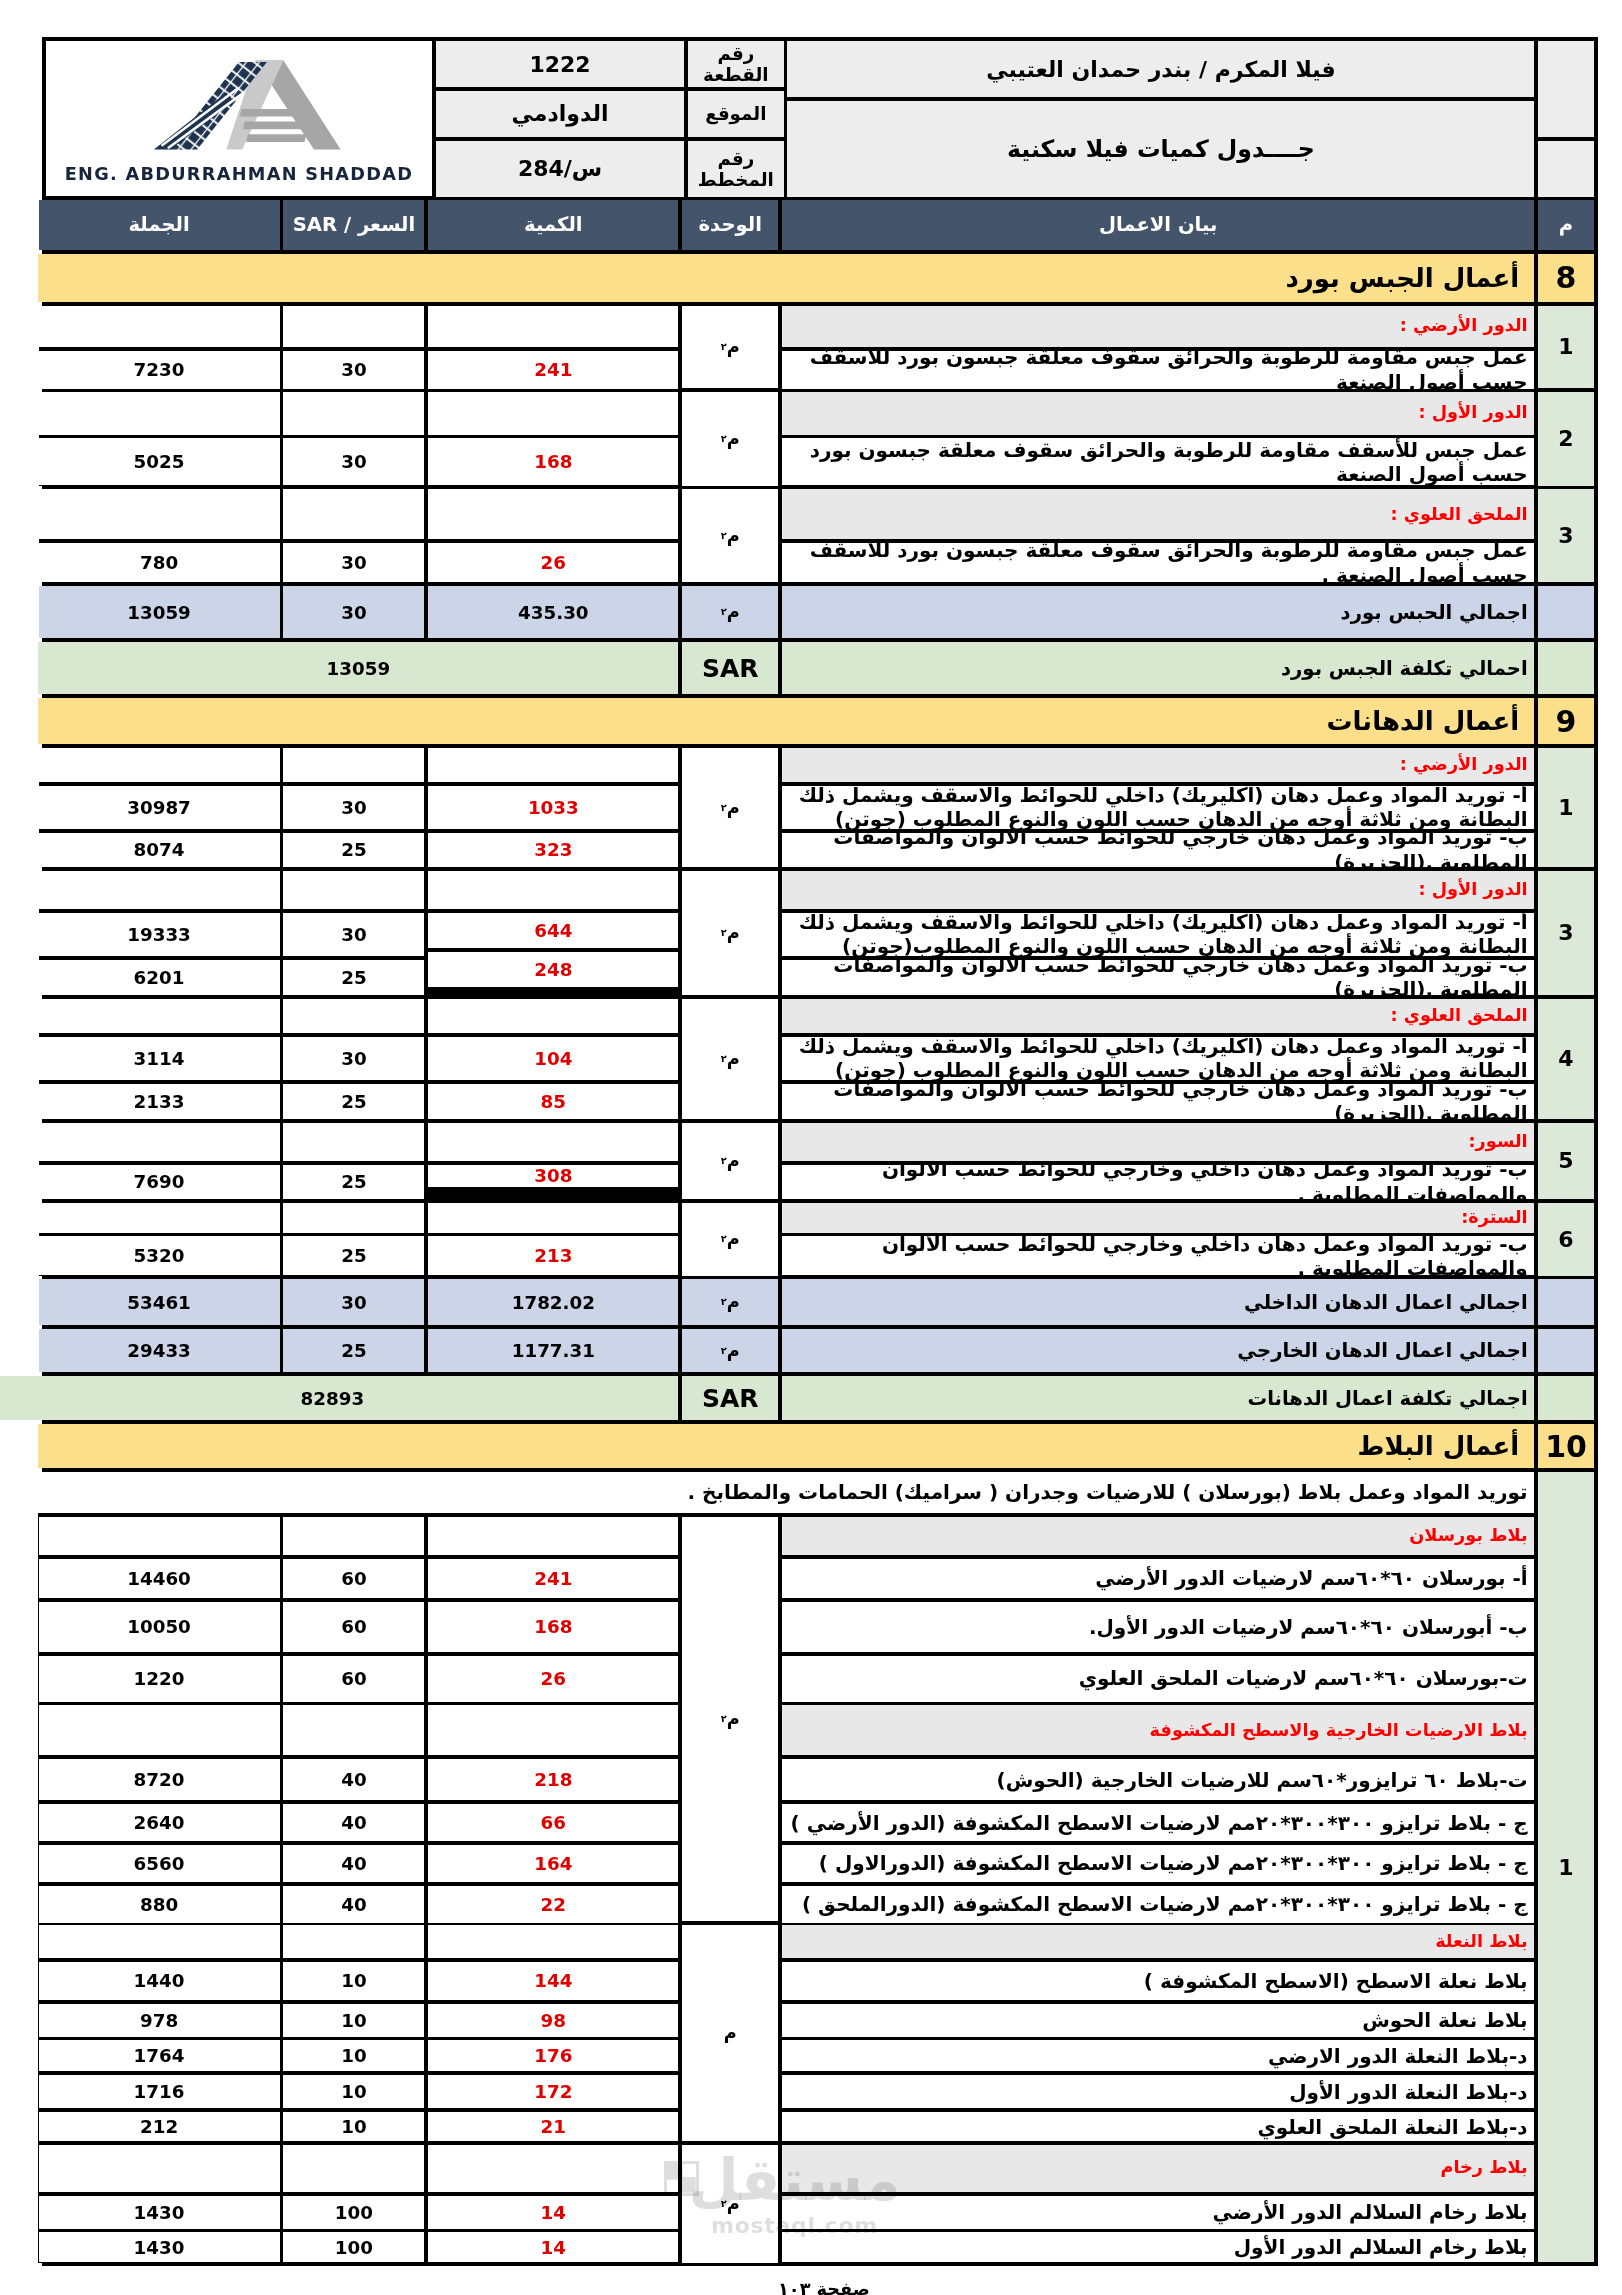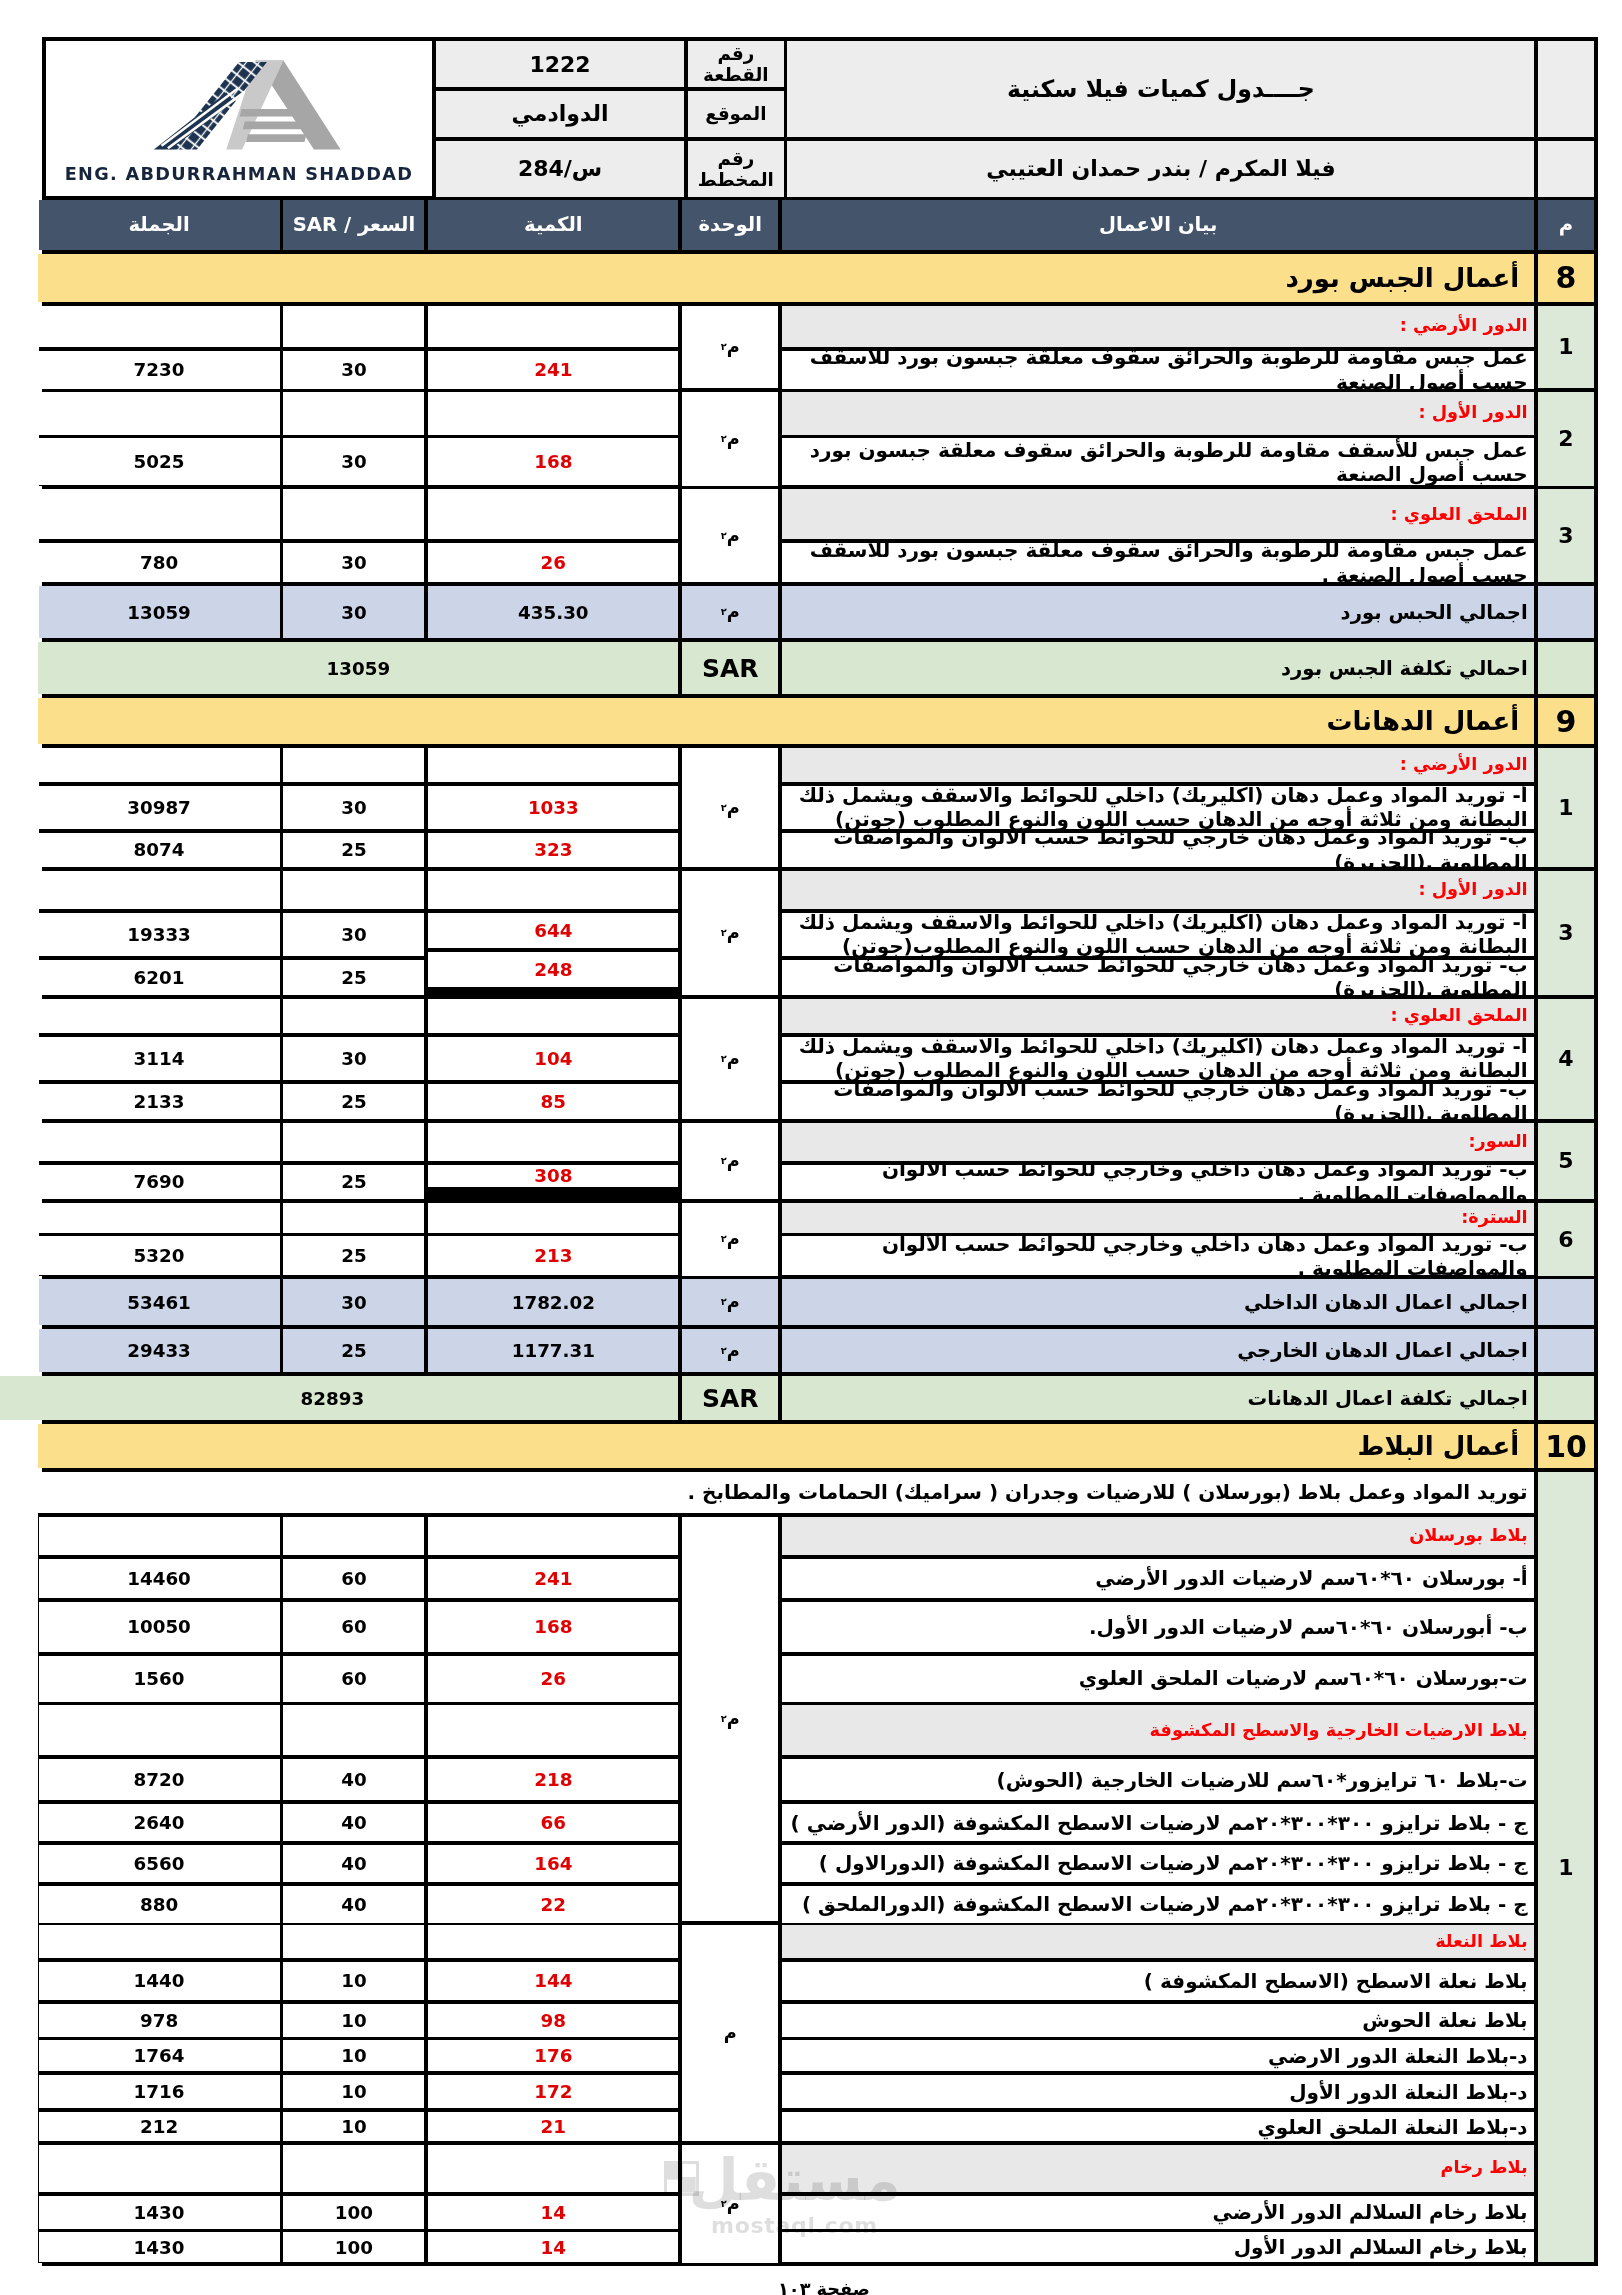--- a/index.html
+++ b/index.html
@@ -68,22 +68,22 @@
 <div class="page">
 
   <div class="tbl">
 
     <div class="band" style="height:155px">
       <div class="stack" style="width:56px">
         <div class="cell hinfo" style="height:96px"></div>
         <div class="cell hinfo" style="height:56px"></div>
       </div>
       <div class="stack" style="width:752px">
+        <div class="cell hinfo c-mid howner" style="height:56px">فيلا المكرم / بندر حمدان العتيبي</div>
         <div class="cell hinfo c-mid htitle" style="height:96px">جــــدول كميات فيلا سكنية</div>
-        <div class="cell hinfo c-mid howner" style="height:56px">فيلا المكرم / بندر حمدان العتيبي</div>
       </div>
       <div class="stack" style="width:96px">
         <div class="cell hinfo c-mid hlab" style="height:46px">رقم القطعة</div>
         <div class="cell hinfo c-mid hlab" style="height:46px">الموقع</div>
         <div class="cell hinfo c-mid hlab" style="height:56px">رقم المخطط</div>
       </div>
       <div class="stack" style="width:250px">
         <div class="cell hinfo c-mid hval" style="height:46px">1222</div>
         <div class="cell hinfo c-mid hval" style="height:46px">الدوادمي</div>
         <div class="cell hinfo c-mid hval" style="height:56px">س/284</div>
@@ -378,21 +378,21 @@
               <div class="cell " style="width:141px;height:50px"></div>
               <div class="cell num c-mid" style="width:141px;height:41px">40</div>
               <div class="cell num c-mid" style="width:141px;height:37px">40</div>
               <div class="cell num c-mid" style="width:141px;height:37px">40</div>
               <div class="cell num c-mid" style="width:141px;height:37px">40</div>
             </div>
             <div class="stack" style="width:241px">
               <div class="cell " style="width:241px;height:38px"></div>
               <div class="cell num c-mid" style="width:241px;height:39px">14460</div>
               <div class="cell num c-mid" style="width:241px;height:50px">10050</div>
-              <div class="cell num c-mid" style="width:241px;height:46px">1560</div>
+              <div class="cell num c-mid" style="width:241px;height:46px">1220</div>
               <div class="cell " style="width:241px;height:50px"></div>
               <div class="cell num c-mid" style="width:241px;height:41px">8720</div>
               <div class="cell num c-mid" style="width:241px;height:37px">2640</div>
               <div class="cell num c-mid" style="width:241px;height:37px">6560</div>
               <div class="cell num c-mid" style="width:241px;height:37px">880</div>
             </div>
           </div>
           <div class="band" style="height:216px">
             <div class="stack" style="width:752px">
               <div class="cell sub c-right desc" style="width:752px;height:33px">بلاط النعلة</div>

